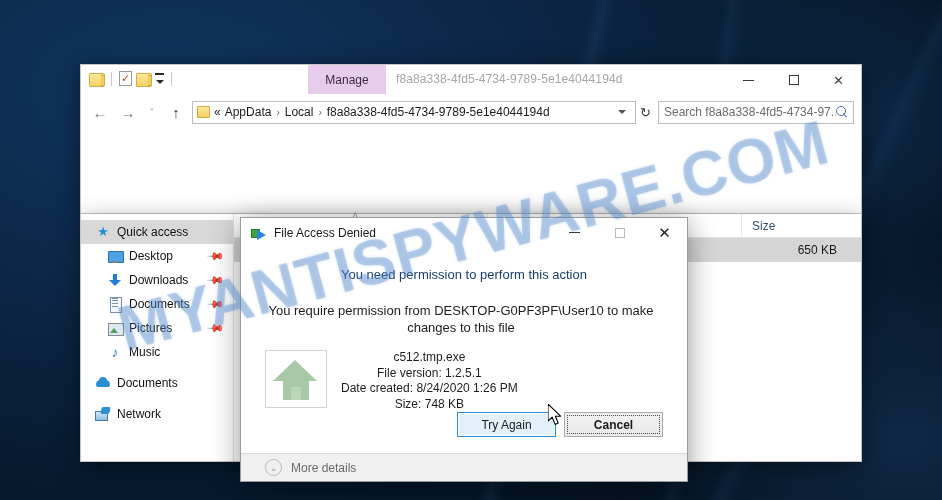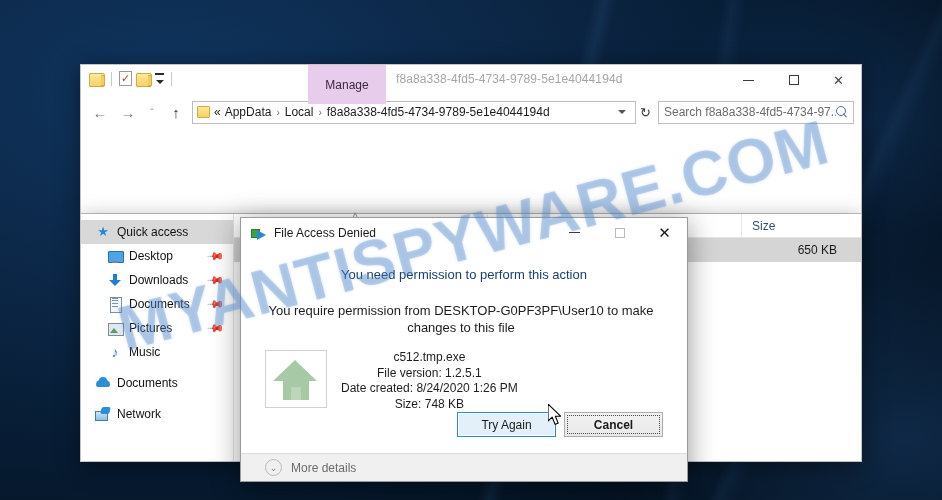--- a/index.html
+++ b/index.html
@@ -79,21 +79,21 @@
   .ico-caret {
     width: 0; height: 0; border-left: 4px solid transparent;
     border-right: 4px solid transparent; border-top: 5px solid #2b2b2b;
     margin-top: 3px;
   }
   .ico-caret-wrap { display:flex; flex-direction:column; align-items:center; gap:2px; }
   .ico-caret-bar { width: 9px; height: 2px; background: #2b2b2b; }
 
   .manage-tab {
     position: absolute; left: 227px; top: 0;
-    width: 78px; height: 39px;
+    width: 78px; height: 29px;
     background: #e7cdeb; color: #3a2a3e;
     font-size: 12px; display: flex; align-items: center; justify-content: center;
   }
   .win-title {
     position: absolute; left: 315px; top: 7px;
     font-size: 12px; color: #a6a6a6; letter-spacing: .1px;
   }
   .win-ctrls {
     position: absolute; right: 0; top: 0; display: flex;
   }

